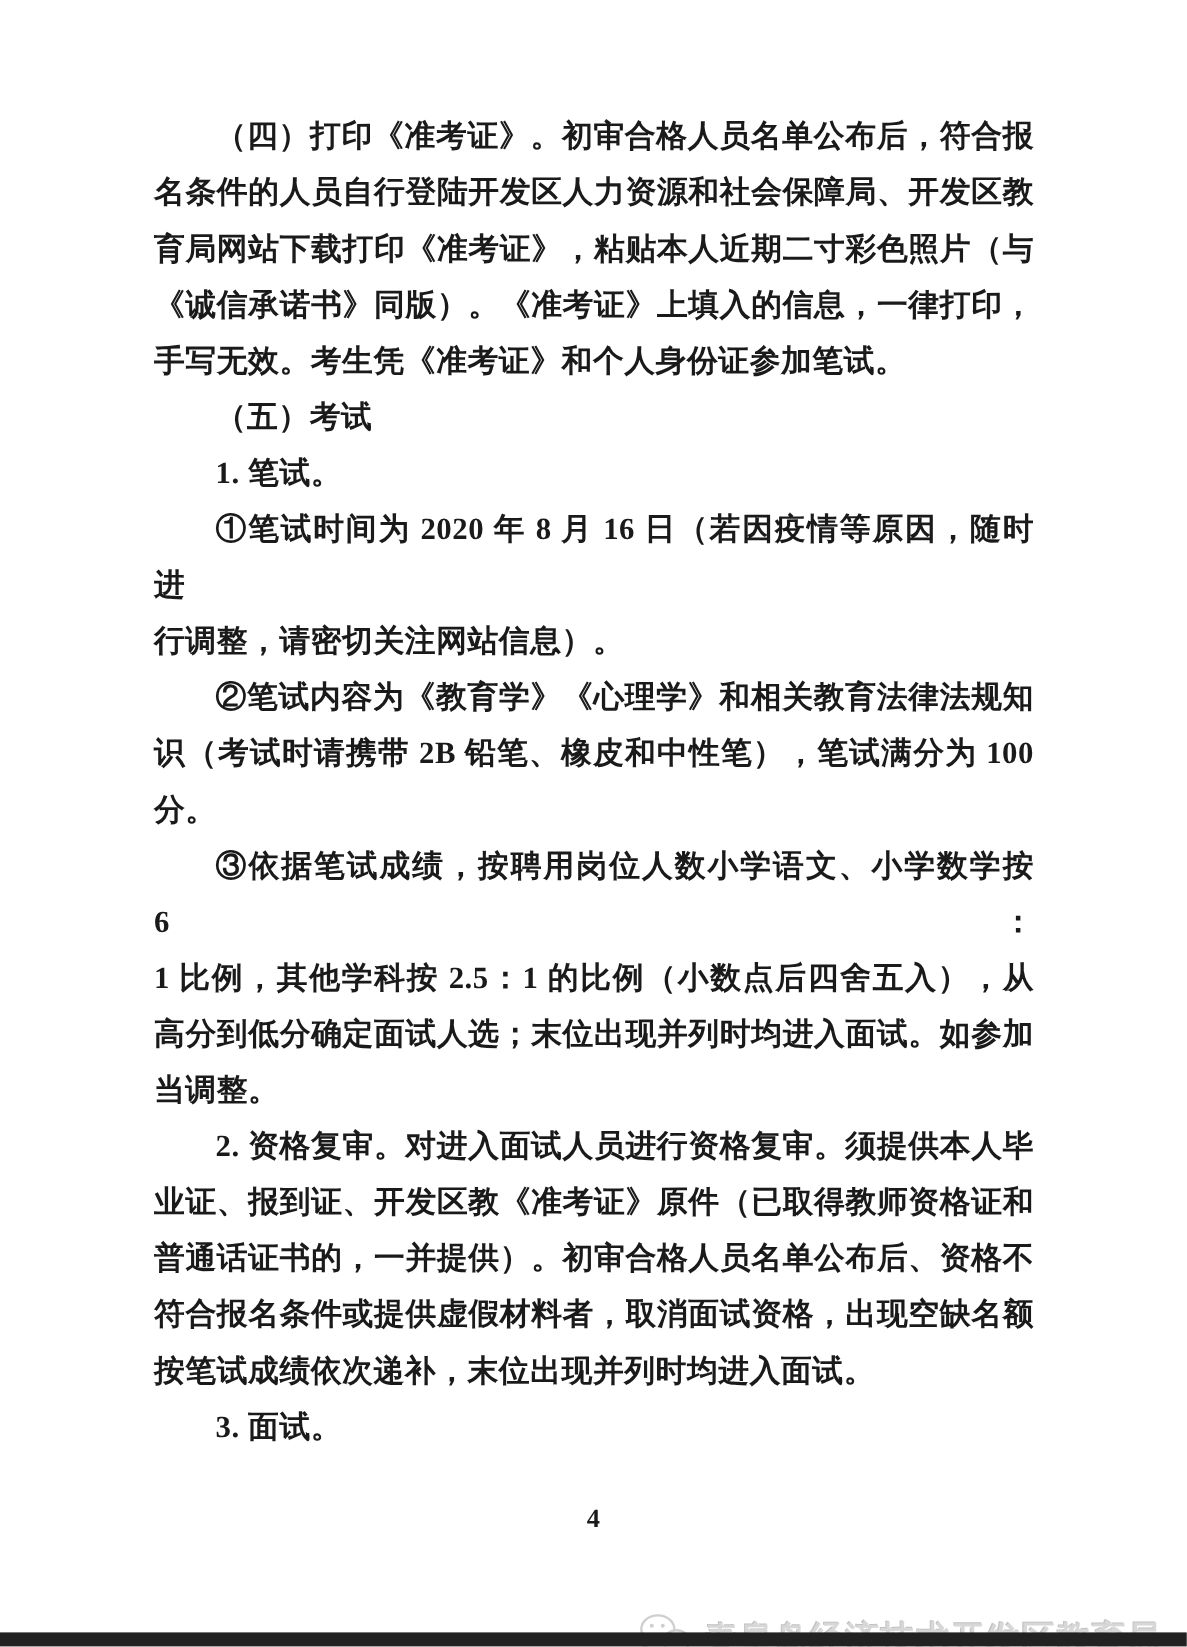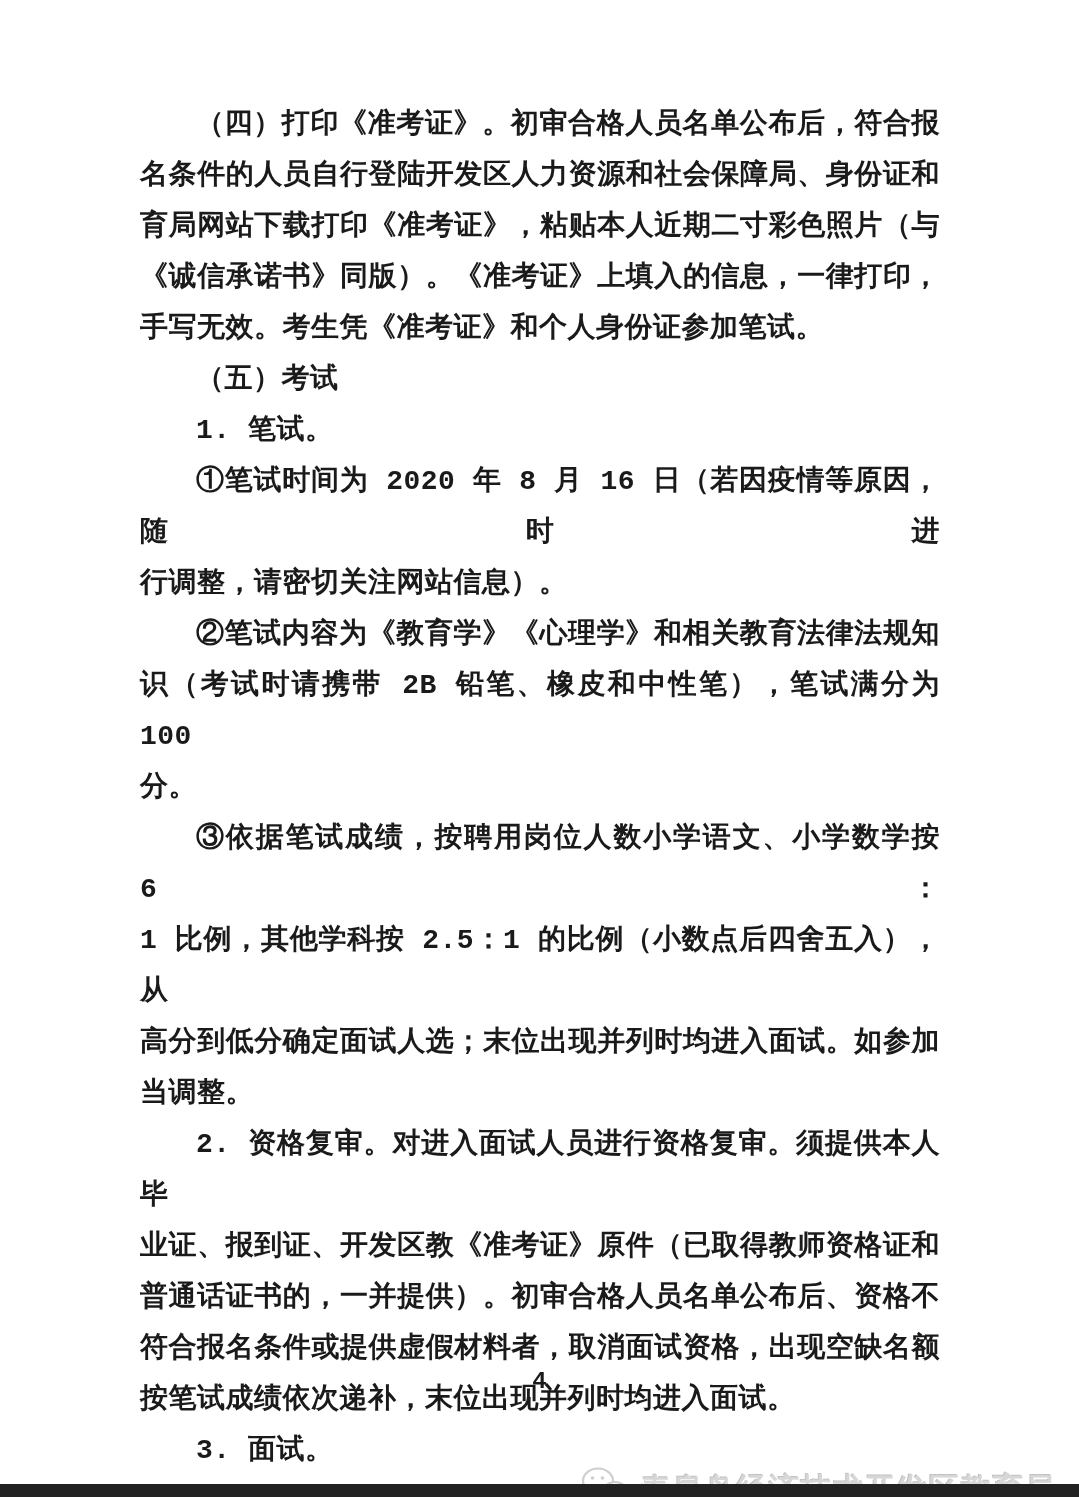--- a/index.html
+++ b/index.html
@@ -6,21 +6,21 @@
     margin: 0;
     padding: 0;
     background: #ffffff;
   }
   .page {
     position: relative;
     width: 1079px;
     height: 1497px;
     background: var(--page-bg, #ffffff);
     overflow: hidden;
-    font-family: Liberation Mono, monospace;
+    font-family: Liberation Serif, serif;
   }
   .doc-body {
     position: absolute;
     left: 140px;
     top: 99px;
     width: 800px;
     color: var(--text-color, #1a1a1a);
     font-size: 28px;
     font-weight: 700;
     line-height: 51px;
@@ -71,21 +71,21 @@
   }
 </style>
 </head>
 <body>
 
 <div class="page">
 
   <main class="doc-body" id="paragraphs">
       <div class="paragraph">
         <div class="line first">（四）打印《准考证》。初审合格人员名单公布后，符合报</div>
-        <div class="line">名条件的人员自行登陆开发区人力资源和社会保障局、身份证和</div>
+        <div class="line">名条件的人员自行登陆开发区人力资源和社会保障局、开发区教</div>
         <div class="line">育局网站下载打印《准考证》，粘贴本人近期二寸彩色照片（与</div>
         <div class="line">《诚信承诺书》同版）。《准考证》上填入的信息，一律打印，</div>
         <div class="line plast">手写无效。考生凭《准考证》和个人身份证参加笔试。</div>
       </div>
       <div class="paragraph">
         <div class="line first plast">（五）考试</div>
       </div>
       <div class="paragraph">
         <div class="line first plast">1. 笔试。</div>
       </div>

